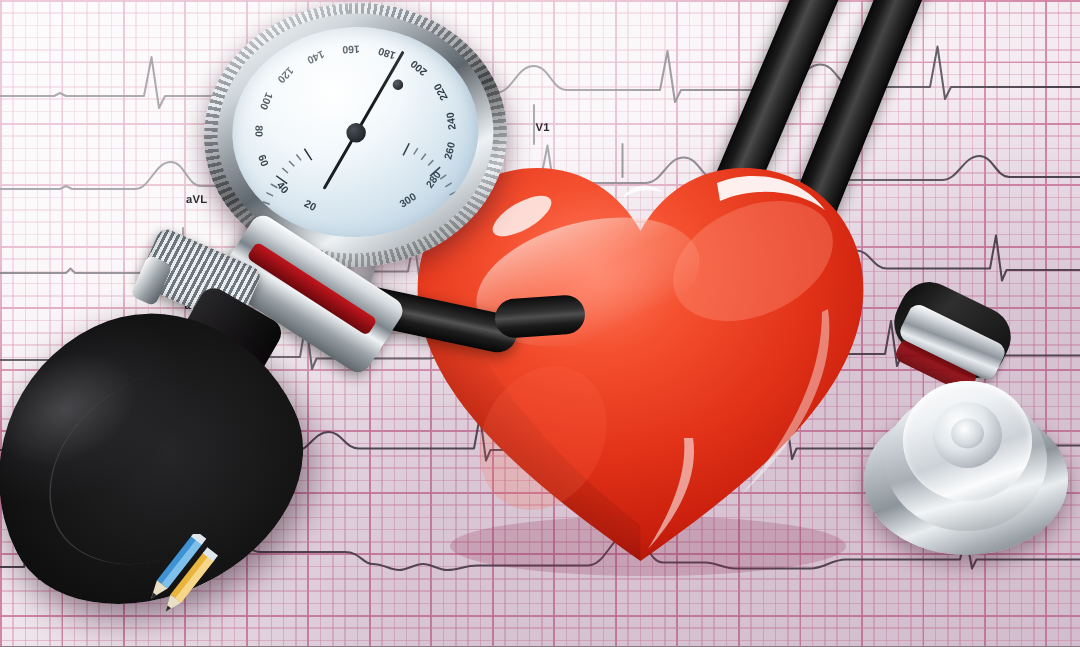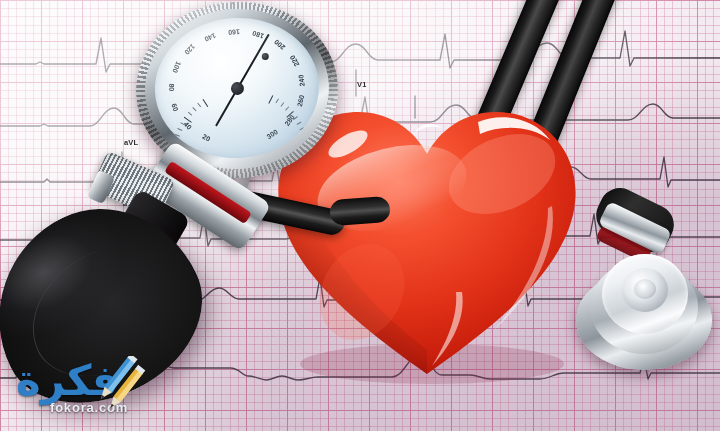--- a/index.html
+++ b/index.html
@@ -262,21 +262,21 @@
 
     <path d="M0,378 H16 l5,-28 5,36 4,-10 H60 c8,0 10,-6 18,-6 H120 c14,0 18,-12 32,-12 c10,0 12,10 22,10 H230 c10,0 12,8 18,8 c8,0 12,4 18,4 c6,0 10,-4 16,-4 c6,0 10,4 16,4 c8,0 12,-3 20,-3 H392 c12,0 16,-22 28,-22 c10,0 12,20 22,20 H470 c8,0 12,4 20,4 H540 c10,0 14,-6 24,-6 H640 l4,-16 4,22 3,-6 H720"></path>
 
     <path d="M356,70 V96 M356,70 h0" stroke-width="1.1"></path>
     <path d="M415,96 V118" stroke-width="1.1"></path>
     <path d="M122,152 V176" stroke-width="1.1"></path>
   </svg>
 
   <div class="paper-shade"></div>
 
-  <div class="lead-label" style="left:124px;top:138px;">aVL</div>
+  <div class="lead-label" style="left:124px;top:128px;">aVL</div>
   <div class="lead-label" style="left:123px;top:199px;">aVF</div>
   <div class="lead-label" style="left:357px;top:80px;">V1</div>
 
   <div class="tube tube-a"></div>
   <div class="tube tube-b"></div>
   <div class="tube-join"></div>
   <div class="red-band"></div>
   <div class="chrome-collar"></div>
 
   <div class="chest">
@@ -484,24 +484,20 @@
   <div class="valve"></div>
   <div class="valve-red"></div>
   <div class="screw"></div>
   <div class="knurl"></div>
   <div class="knurl-cap"></div>
 
   <div class="bulb-neck"></div>
   <div class="bulb"></div>
   <div class="bulb-seam"></div>
 
-  <div class="watermark">
-    <div class="wm-ar">فكرة</div>
-    <div class="wm-dom">fokora.com</div>
-  </div>
   <svg class="pencils" viewBox="0 0 60 62">
     <g transform="rotate(38 30 31)">
 
       <rect x="13" y="6" width="9" height="38" fill="#3f93d4"></rect>
       <rect x="17" y="6" width="5" height="38" fill="#7fc0ea"></rect>
       <rect x="13" y="2" width="9" height="5" fill="#dfe7ec"></rect>
       <polygon points="13,44 22,44 17.5,56" fill="#e9dfc4"></polygon>
       <polygon points="16,52 19,52 17.5,56" fill="#2b2b2b"></polygon>
 
       <rect x="26" y="10" width="9" height="36" fill="#e8b43c"></rect>

